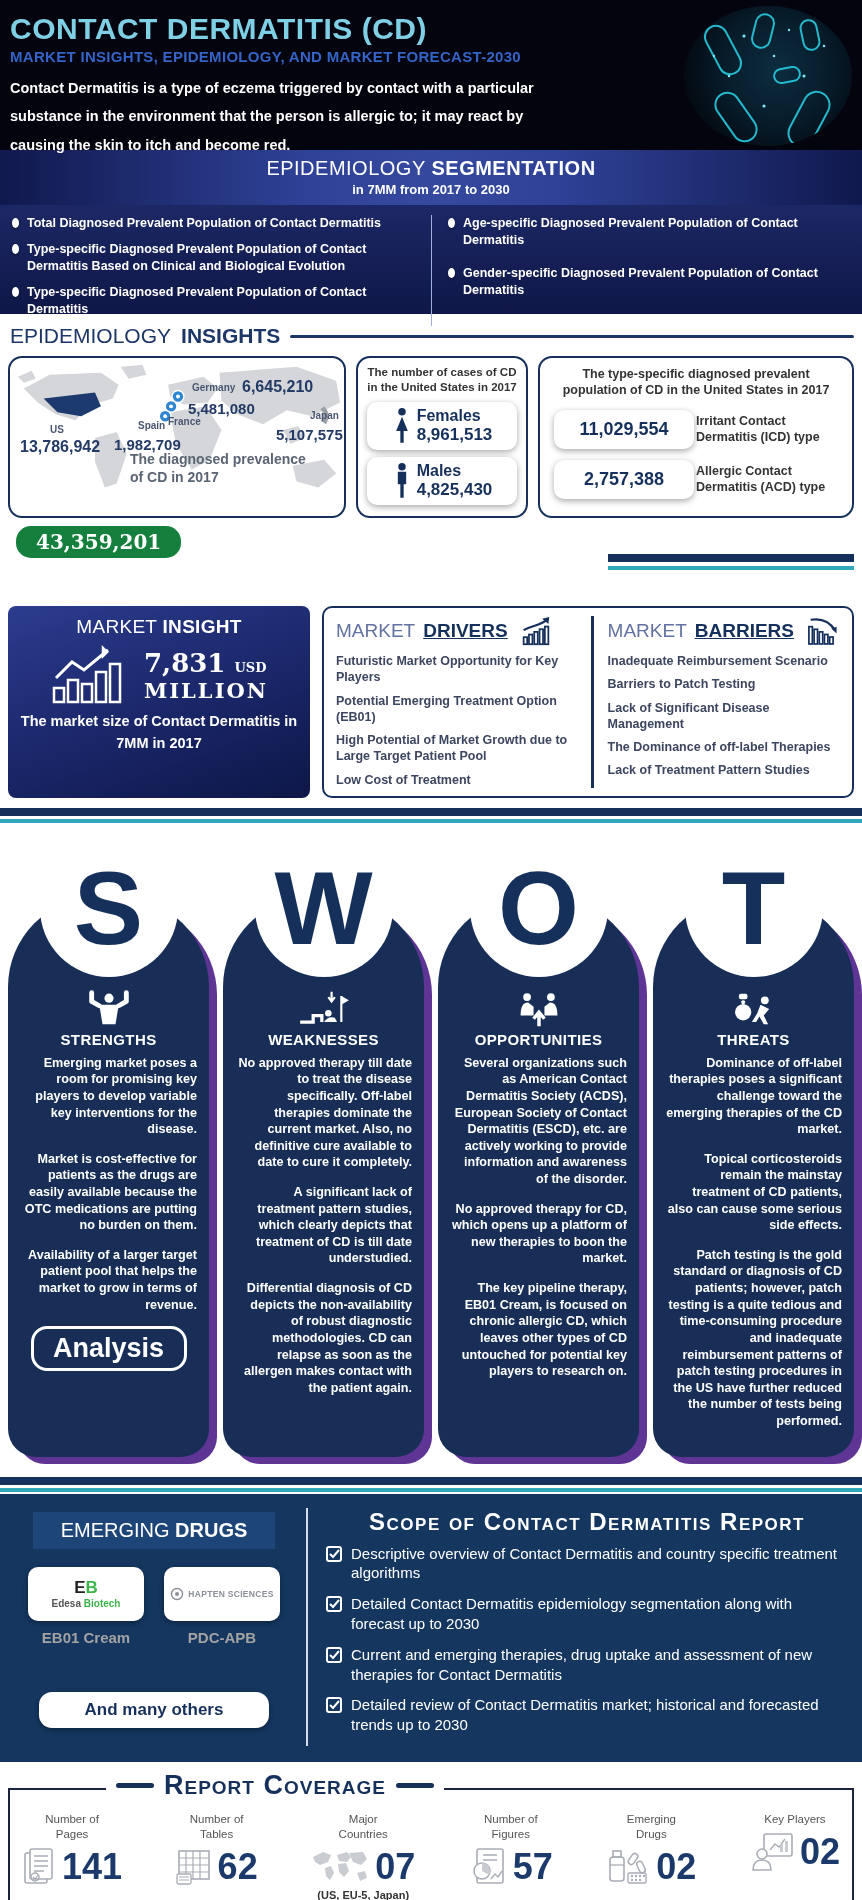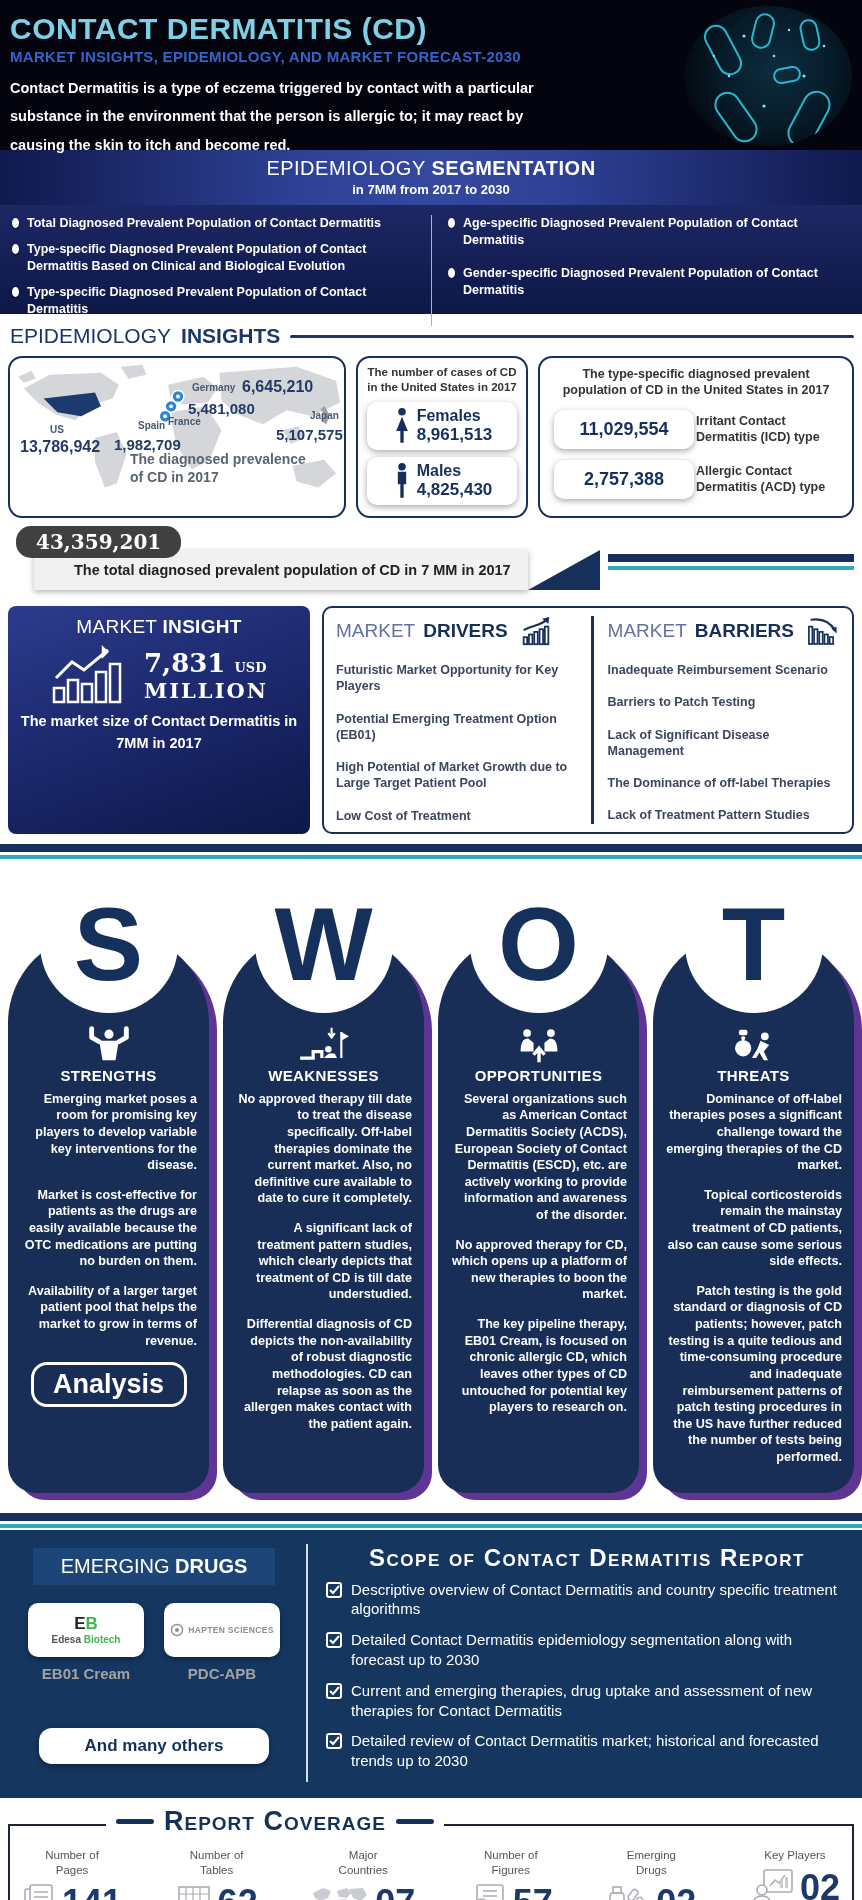--- a/index.html
+++ b/index.html
@@ -48,21 +48,21 @@
   .stat-val { font-size:17px; font-weight:800; color:#16305c; }
   .type-card { flex:1; padding:8px 10px; }
   .type-title { font-size:12.5px; font-weight:bold; color:#333; text-align:center; line-height:1.3; }
   .type-row { display:flex; align-items:center; gap:2px; margin:11px 4px 0; }
   .type-val { background:#fff; border-radius:10px; box-shadow:0 2px 6px rgba(0,0,0,.35); padding:9px 20px;
               font-size:18px; font-weight:800; color:#16305c; min-width:140px; text-align:center; }
   .type-lab { font-size:12.5px; font-weight:bold; color:#333; line-height:1.3; }
 
   
   .total-row { position:relative; height:78px; margin-top:8px; }
-  .total-badge { position:absolute; left:8px; top:0; background:#404040; color:#fff; z-index:2;
+  .total-badge { position:absolute; left:8px; top:0; background:#15803d; color:#fff; z-index:2;
                  font-family:"DejaVu Serif", serif; font-size:20px; font-weight:bold; padding:4px 20px; border-radius:15px; }
   .total-banner { position:absolute; left:26px; top:24px; width:494px; height:40px; background:#f1f1f1;
                   box-shadow:0 2px 6px rgba(0,0,0,.3); display:flex; align-items:center; padding-left:40px;
                   font-size:14.5px; font-weight:bold; color:#222; }
   .banner-tri { position:absolute; right:-72px; top:0; width:72px; height:40px; background:#16305c;
                 clip-path:polygon(100% 0, 100% 100%, 0 100%); }
   .total-lines { position:absolute; left:600px; right:0; top:28px; }
   .total-lines .l1 { height:8px; background:#16305c; }
   .total-lines .l2 { height:4px; background:#2fa8bc; margin-top:4px; }
 
@@ -73,24 +73,24 @@
   .mi-title { font-size:19px; letter-spacing:.3px; }
   .mi-title b { font-weight:800; }
   .mi-amount { display:flex; align-items:center; justify-content:center; gap:10px; margin:6px 0 4px; }
   .mi-num { font-family:"DejaVu Serif", serif; text-align:left; }
   .mi-line1 { font-size:26px; font-weight:bold; }
   .mi-line1 .usd { font-size:13px; }
   .mi-line2 { font-size:21px; font-weight:bold; letter-spacing:2px; }
   .mi-caption { font-size:14.5px; font-weight:bold; line-height:1.55; }
   .md-card { flex:1; background:#fff; border:2px solid #16305c; border-radius:10px; display:flex; padding:8px 12px; }
   .mdb-title { font-size:19px; color:#6272a2; display:flex; align-items:center; gap:8px; }
-  .mdb-title b { color:#16305c; font-weight:800; }
+  .mdb-title b { color:#16305c; font-weight:800;text-decoration:underline; }
   .drivers { width:53%; padding-right:10px; }
   .barriers { flex:1; border-left:3px solid #16305c; padding-left:14px; }
-  .mdb-item { font-size:12.5px; font-weight:bold; color:#3d4660; margin-top:16px; line-height:1.3; }
+  .mdb-item { font-size:12.5px; font-weight:bold; color:#3d4660; margin-top:7px; line-height:1.3; }
 
   .divider { margin:2px 0; }
   .divider .l1 { height:8px; background:#16305c; }
   .divider .l2 { height:4px; background:#2fa8bc; margin-top:3px; }
 
   
   .swot { background:#fff; padding:10px 8px 18px; display:flex; gap:14px; }
   .swot-col { position:relative; flex:1; background:#182e57; border-radius:90px 90px 28px 28px;
               box-shadow:9px 8px 0 -1px #5e3494; margin-top:62px; padding:92px 12px 14px; min-height:420px; }
   .swot-circle { position:absolute; top:-58px; left:50%; transform:translateX(-50%);
@@ -288,24 +288,20 @@
         </div>
         <div class="type-row">
           <div class="type-val">2,757,388</div>
           <div class="type-lab">Allergic Contact Dermatitis (ACD) type</div>
         </div>
       </div>
     </div>
 
     <div class="total-row">
       <div class="total-badge">43,359,201</div>
-      <div class="total-banner">
-        <span>The total diagnosed prevalent population of CD in 7 MM in 2017</span>
-        <span class="banner-tri"></span>
-      </div>
       <div class="total-lines">
           <div class="l1"></div>
           <div class="l2"></div>
         </div>
     </div>
   </div>
 
   <div class="market-row">
     <div class="mi-box">
       <div class="mi-title">

